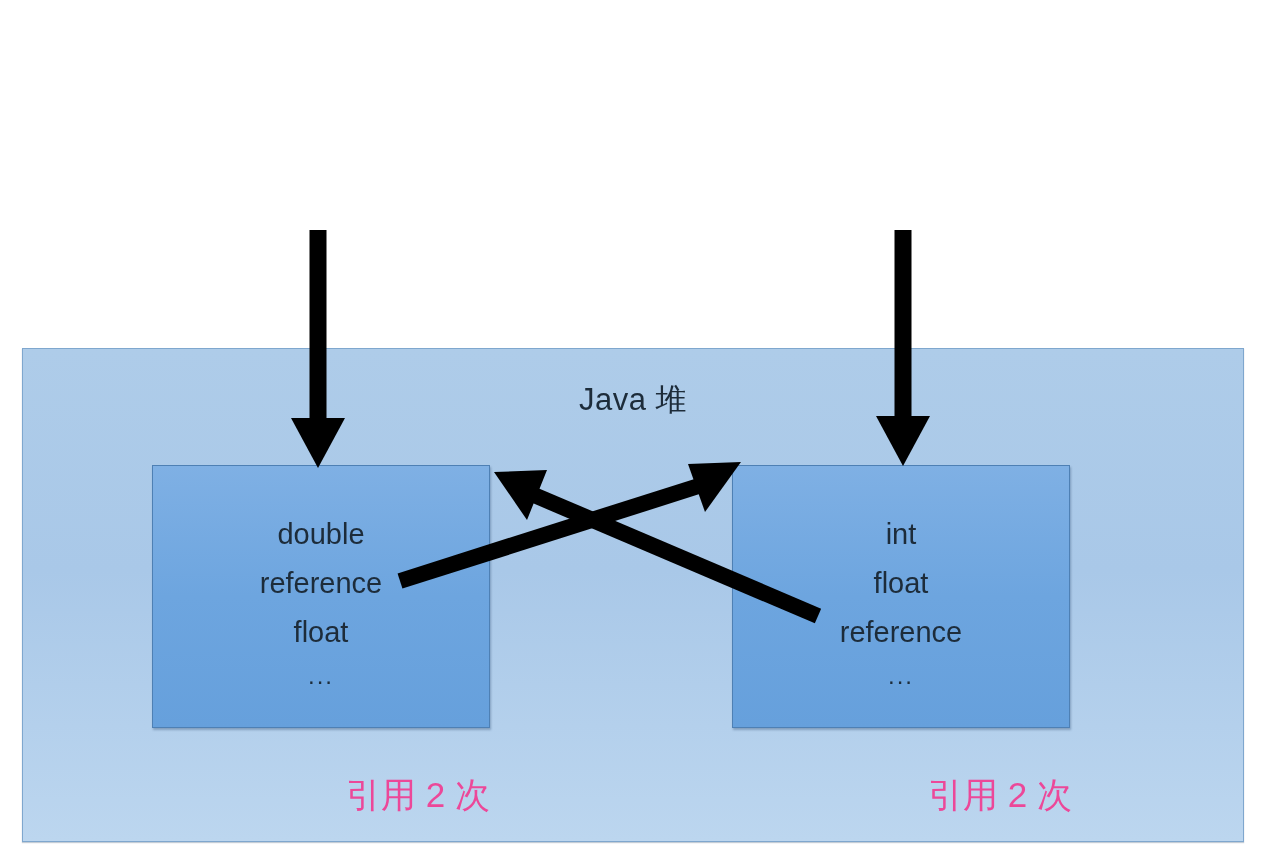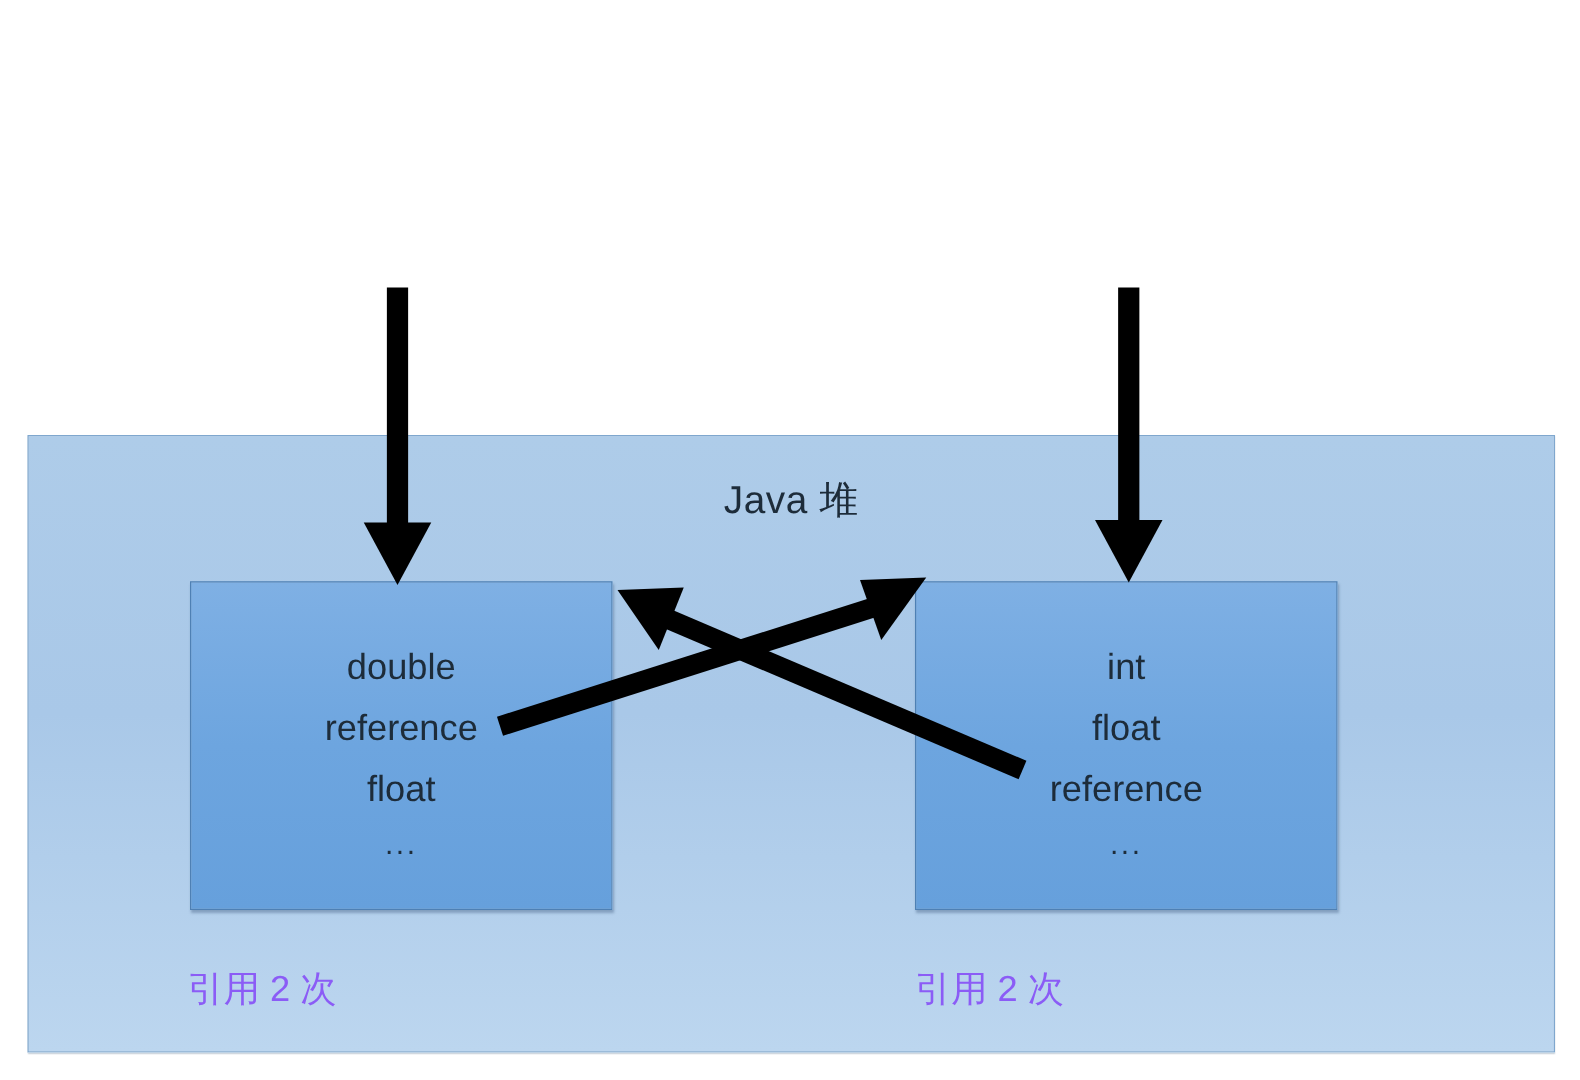--- a/index.html
+++ b/index.html
@@ -84,23 +84,23 @@
   #heap-obj1-box { left: 152px; top: 465px; }
   #heap-obj2-box { left: 732px; top: 465px; }
 
   .field-line { white-space: nowrap; }
   .field-ellipsis { font-size: 24px; letter-spacing: 2px; }
 
   
   .ref-caption {
     position: absolute;
     width: 340px;
-    text-align: left;
-    color: #8b5cf6;
-    font-size: 29px;
+    text-align: right;
+    color: #ec4899;
+    font-size: 35px;
     white-space: nowrap;
   }
   #caption-left  { left: 150px; top: 772px; }
   #caption-right { left: 732px; top: 772px; }
 
   
   #arrow-layer {
     position: absolute;
     left: 0;
     top: 0;

